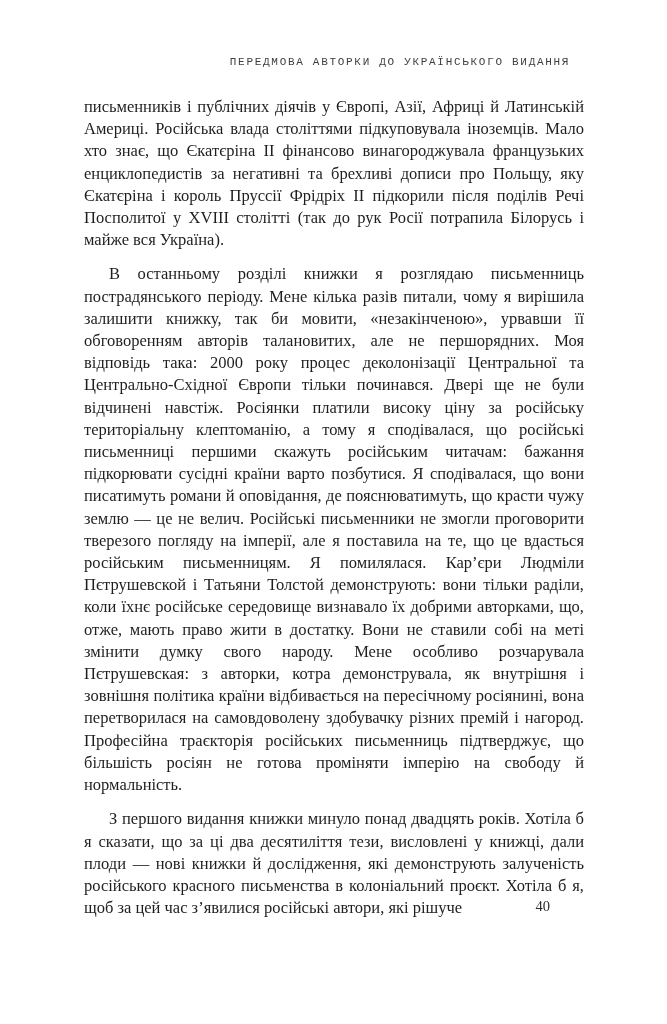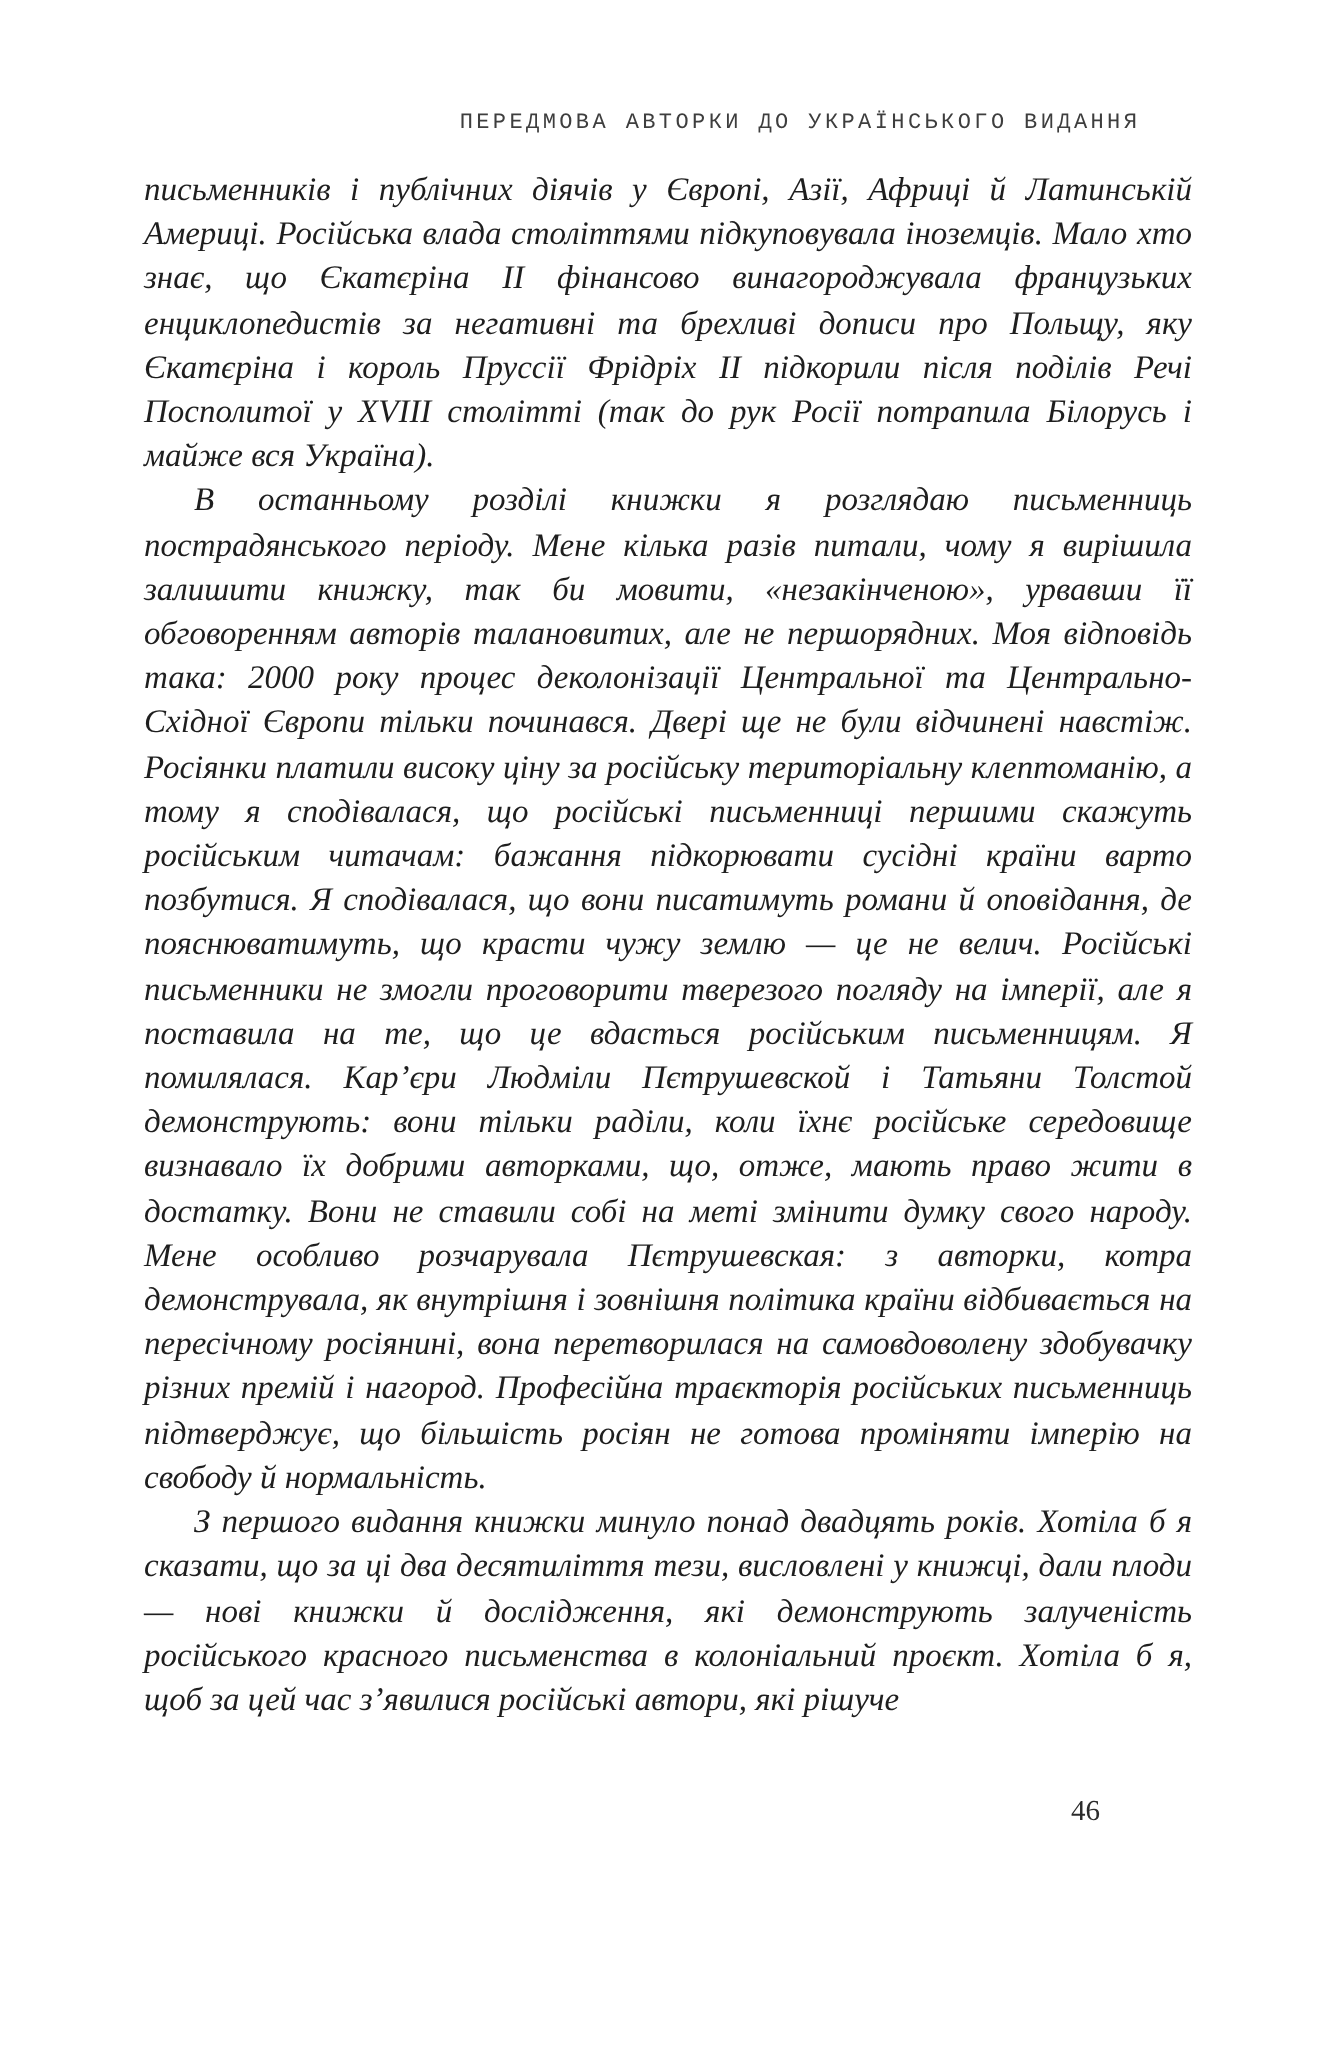--- a/index.html
+++ b/index.html
@@ -33,24 +33,23 @@
     top: 84px;
     left: 72px;
     width: 524px;
     font-size: 16.5px;
     line-height: 22.2px;
     text-align: justify;
     hyphens: auto;
     -webkit-hyphens: auto;
   }
   .body-text p {
-    margin: 0;
+    margin: 12px;
     padding: 0;
     text-indent: 25px;
-    font-style: italic;
   }
   .body-text p.no-indent {
     text-indent: 0;
   }
   .page-number {
     position: absolute;
     top: 898px;
     right: 117px;
     font-size: 14.5px;
     color: #2c2c2c;
@@ -62,15 +61,15 @@
 <div class="book-page">
 
   <div class="running-header">Передмова авторки до українського видання</div>
 
   <div class="body-text">
     <p class="no-indent">письменників і публічних діячів у Європі, Азії, Африці й Латинській Америці. Російська влада століттями підкуповувала іноземців. Мало хто знає, що Єкатєріна II фінансово винагороджувала французьких енциклопедистів за негативні та брехливі дописи про Польщу, яку Єкатєріна і король Пруссії Фрідріх II підкорили після поділів Речі Посполитої у XVIII столітті (так до рук Росії потрапила Білорусь і майже вся Україна).</p>
     <p>В останньому розділі книжки я розглядаю письменниць пострадянського періоду. Мене кілька разів питали, чому я вирішила залишити книжку, так би мовити, «незакінченою», урвавши її обговоренням авторів талановитих, але не першорядних. Моя відповідь така: 2000 року процес деколонізації Центральної та Центрально-Східної Європи тільки починався. Двері ще не були відчинені навстіж. Росіянки платили високу ціну за російську територіальну клептоманію, а тому я сподівалася, що російські письменниці першими скажуть російським читачам: бажання підкорювати сусідні країни варто позбутися. Я сподівалася, що вони писатимуть романи й оповідання, де пояснюватимуть, що красти чужу землю — це не велич. Російські письменники не змогли проговорити тверезого погляду на імперії, але я поставила на те, що це вдасться російським письменницям. Я помилялася. Кар’єри Людміли Пєтрушевской і Татьяни Толстой демонструють: вони тільки раділи, коли їхнє російське середовище визнавало їх добрими авторками, що, отже, мають право жити в достатку. Вони не ставили собі на меті змінити думку свого народу. Мене особливо розчарувала Пєтрушевская: з авторки, котра демонструвала, як внутрішня і зовнішня політика країни відбивається на пересічному росіянині, вона перетворилася на самовдоволену здобувачку різних премій і нагород. Професійна траєкторія російських письменниць підтверджує, що більшість росіян не готова проміняти імперію на свободу й нормальність.</p>
     <p>З першого видання книжки минуло понад двадцять років. Хотіла б я сказати, що за ці два десятиліття тези, висловлені у книжці, дали плоди — нові книжки й дослідження, які демонструють залученість російського красного письменства в колоніальний проєкт. Хотіла б я, щоб за цей час з’явилися російські автори, які рішуче</p>
   </div>
 
-  <div class="page-number">46</div>
+  <div class="page-number">40</div>
 
 </div>
 
 </body></html>

